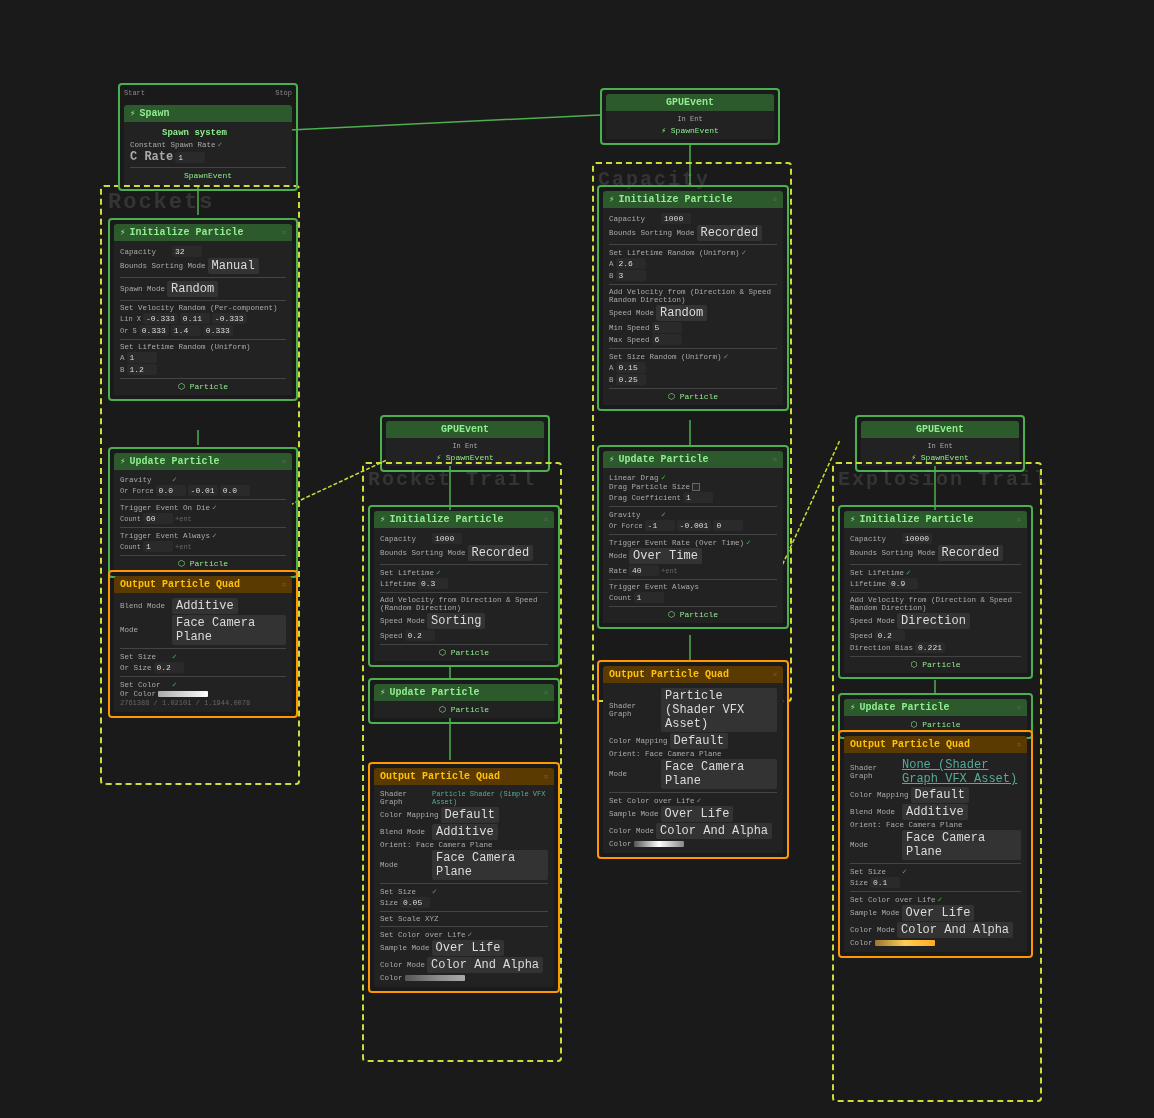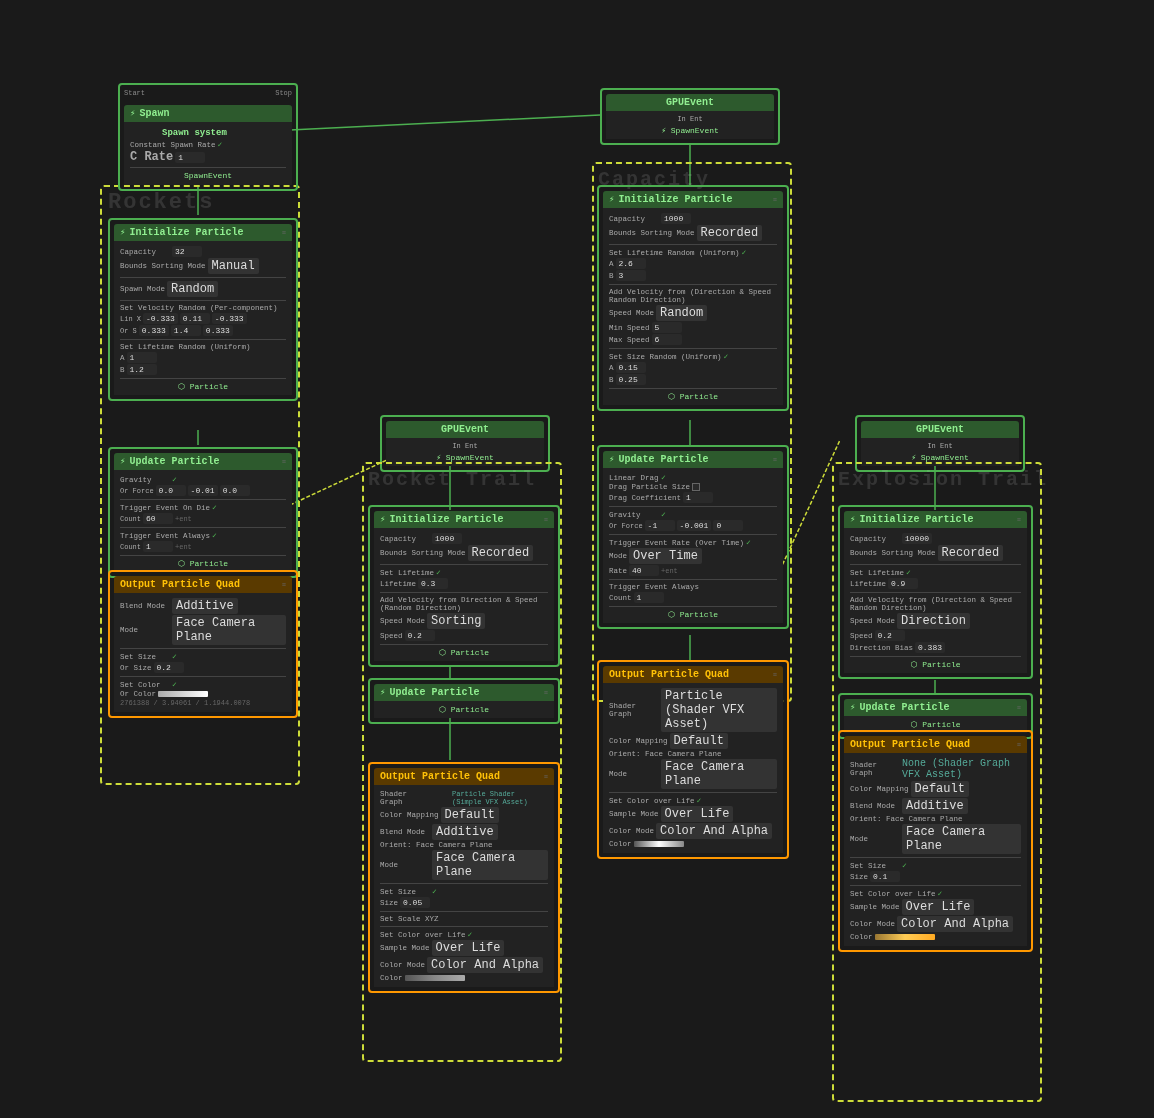--- a/index.html
+++ b/index.html
@@ -308,21 +308,21 @@
     <div class="section-divider"></div>
     <div class="mini-row">
       <span class="label">Set Color</span>
       <span class="checkmark"></span>
     </div>
     <div class="mini-row">
       <span style="color:#aaa;">Or Color</span>
       <span style="width:50px; height:6px; background: linear-gradient(to right,#aaa,#fff); border-radius:1px; display:inline-block;"></span>
     </div>
     <div class="mini-row" style="font-size:7px; color:#666;">
-      <span>2761388 / 3.94061 / 1.1944.0078</span>
+      <span>2761388 / 1.02101 / 1.1944.0078</span>
     </div>
   </div>
 </div>
 
 <div class="node border-green" style="left:600px; top:88px; width:180px;">
   <div class="node-header header-green" style="justify-content:center;">
     <span>GPUEvent</span>
   </div>
   <div class="node-body" style="background:#222; text-align:center;">
     <div style="color:#aaa; font-size:7px;">In Ent</div>
@@ -559,21 +559,21 @@
 </div>
 
 <div class="node border-orange" style="left:368px; top:762px; width:192px;">
   <div class="node-header header-orange">
     <span>Output Particle Quad</span>
     <span style="margin-left:auto; font-size:7px; color:#666;">≡</span>
   </div>
   <div class="node-body" style="background:#222;">
     <div class="mini-row">
       <span class="label">Shader Graph</span>
-      <span style="color:#5a9; font-size:7px;margin-left:20px;">Particle Shader (Simple VFX Asset)</span>
+      <span style="color:#5a9; font-size:7px;">Particle Shader (Simple VFX Asset)</span>
     </div>
     <div class="mini-row">
       <span class="label">Color Mapping</span>
       <span class="select-val">Default</span>
     </div>
     <div class="mini-row">
       <span class="label">Blend Mode</span>
       <span class="select-val">Additive</span>
     </div>
     <div class="mini-row">
@@ -660,21 +660,21 @@
     <div class="mini-row">
       <span style="color:#aaa;">Speed Mode</span>
       <span class="select-val">Direction</span>
     </div>
     <div class="mini-row">
       <span style="color:#aaa;">Speed</span>
       <span class="value">0.2</span>
     </div>
     <div class="mini-row">
       <span style="color:#aaa;">Direction Bias</span>
-      <span class="value">0.383</span>
+      <span class="value">0.221</span>
     </div>
     <div class="section-divider"></div>
     <div style="text-align:center; color:#90EE90; font-size:8px;">⬡ Particle</div>
   </div>
 </div>
 
 <div class="node border-green" style="left:838px; top:693px; width:195px;">
   <div class="node-header header-green">
     <span class="star-icon"></span>
     <span>Update Particle</span>
@@ -686,21 +686,21 @@
 </div>
 
 <div class="node border-orange" style="left:838px; top:730px; width:195px;">
   <div class="node-header header-orange">
     <span>Output Particle Quad</span>
     <span style="margin-left:auto; font-size:7px; color:#666;">≡</span>
   </div>
   <div class="node-body" style="background:#222;">
     <div class="mini-row">
       <span class="label">Shader Graph</span>
-      <span style="color:#5a9; font-size:10px;">None (Shader Graph VFX Asset)</span>
+      <span style="color:#5a9; font-size:12px;text-decoration:underline;">None (Shader Graph VFX Asset)</span>
     </div>
     <div class="mini-row">
       <span class="label">Color Mapping</span>
       <span class="select-val">Default</span>
     </div>
     <div class="mini-row">
       <span class="label">Blend Mode</span>
       <span class="select-val">Additive</span>
     </div>
     <div class="mini-row">

